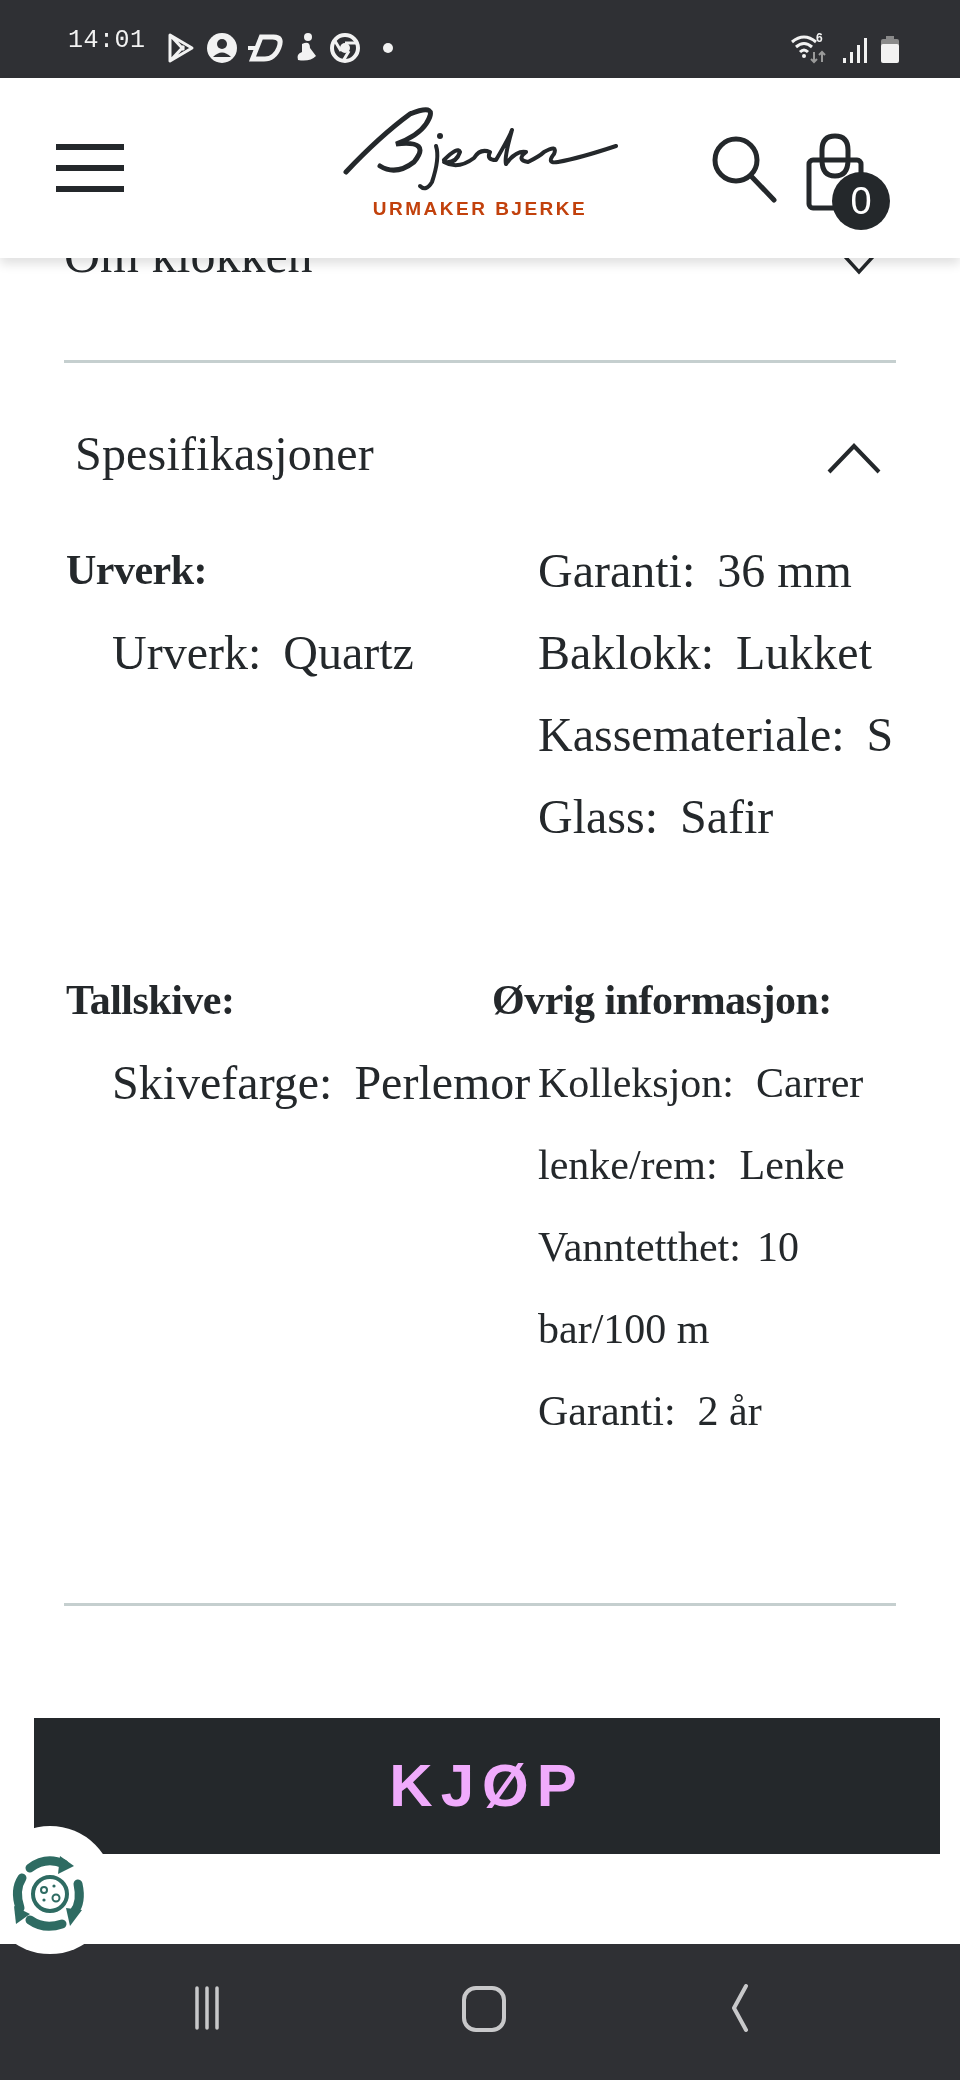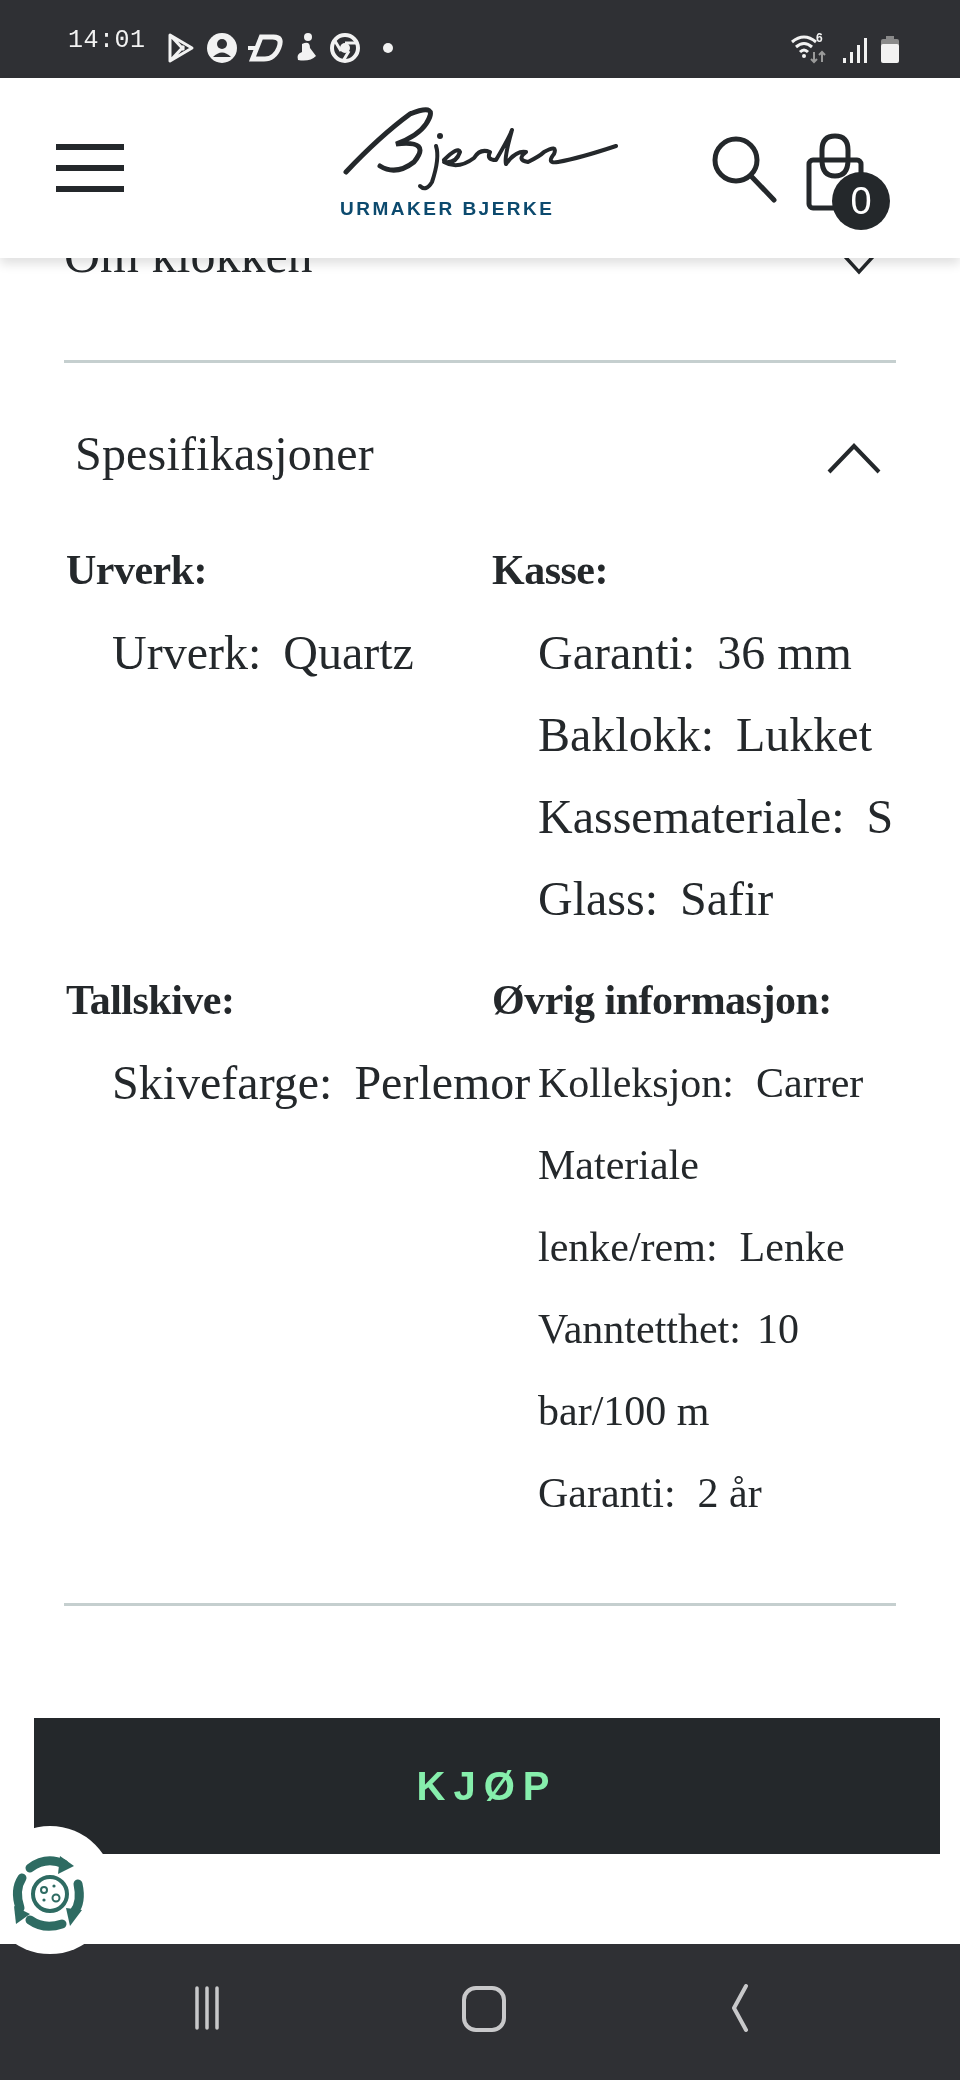--- a/index.html
+++ b/index.html
@@ -11,42 +11,42 @@
     .status-time { position: absolute; left: 68px; top: 26px; font-family: Liberation Mono, monospace; font-size: 25px; letter-spacing: 0.5px; }
     .status-icons-left { position: absolute; left: 166px; top: 32px; display: flex; align-items: center; gap: 10px; }
     .status-icons-right { position: absolute; right: 60px; top: 30px; display: flex; align-items: flex-end; gap: 12px; }
     .si { display: inline-block; }
 
     
     .header { position: absolute; left: 0; top: 78px; width: 960px; height: 180px; background: #ffffff; box-shadow: 0 6px 10px rgba(0,0,0,0.12); z-index: 5; }
     .menu-btn { position: absolute; left: 56px; top: 66px; width: 68px; height: 48px; cursor: pointer; }
     .menu-btn span { position: absolute; left: 0; width: 68px; height: 6px; background: #24282b; }
     .logo { position: absolute; left: 340px; top: 28px; width: 280px; height: 120px; }
-    .logo-sub { position: absolute; left: 0; top: 92px; width: 100%; text-align: left; font-family: "Liberation Sans", sans-serif; font-weight: bold; font-size: 19px; letter-spacing: 2.5px; color: #0c4a6e; }
+    .logo-sub { position: absolute; left: 0; top: 92px; width: 100%; text-align: center; font-family: "Liberation Sans", sans-serif; font-weight: bold; font-size: 19px; letter-spacing: 2.5px; color: #c2410c; }
     .search-btn { position: absolute; left: 710px; top: 56px; width: 70px; height: 70px; cursor: pointer; }
     .cart-btn { position: absolute; left: 806px; top: 54px; width: 84px; height: 90px; cursor: pointer; }
     .cart-badge { position: absolute; left: 26px; top: 40px; width: 58px; height: 58px; border-radius: 50%; background: #24282b; color: #ffffff; font-family: "Liberation Sans", sans-serif; font-size: 38px; line-height: 58px; text-align: center; }
 
     
     .content { position: absolute; left: 0; top: 0; width: 960px; }
     .acc-om { position: absolute; left: 64px; top: 226px; width: 832px; height: 60px; cursor: pointer; }
     .acc-om .acc-title { font-size: 50px; position: absolute; left: 0; top: 0; }
     .chev { position: absolute; right: 14px; }
     .divider { position: absolute; left: 64px; width: 832px; height: 3px; background: #c5cfcf; }
 
     .acc-spec { position: absolute; left: 64px; top: 418px; width: 832px; height: 80px; cursor: pointer; }
     .acc-spec .acc-title { font-size: 48px; position: absolute; left: 11px; top: 8px; letter-spacing: 0.2px; }
 
     .spec-col { position: absolute; width: 440px; }
     .spec-head { font-weight: bold; font-size: 42px; letter-spacing: -0.5px; height: 82px; line-height: 60px; white-space: nowrap; }
     .spec-row { font-size: 48px; height: 82px; line-height: 62px; padding-left: 46px; white-space: nowrap; }
     .spec-row .k { margin-right: 22px; }
     .clip-right { position: absolute; overflow: hidden; }
 
-    .buy-btn { position: absolute; left: 34px; top: 1718px; width: 906px; height: 136px; background: #24282b; color: #86efac; font-family: "Liberation Sans", sans-serif; font-weight: bold; font-size: 40px; letter-spacing: 8px; text-align: center; line-height: 136px; cursor: pointer; border: none; }
+    .buy-btn { position: absolute; left: 34px; top: 1718px; width: 906px; height: 136px; background: #24282b; color: #f0abfc; font-family: "Liberation Sans", sans-serif; font-weight: bold; font-size: 60px; letter-spacing: 8px; text-align: center; line-height: 136px; cursor: pointer; border: none; }
 
     .eco-badge { position: absolute; left: -14px; top: 1826px; width: 128px; height: 128px; border-radius: 50%; background: #ffffff; cursor: pointer; z-index: 3; }
 
     
     .nav-bar { position: absolute; left: 0; top: 1944px; width: 960px; height: 136px; background: #2f3034; }
     .nav-btn { position: absolute; top: 40px; width: 80px; height: 60px; cursor: pointer; }
   </style>
 </head>
 <body>
 
@@ -121,39 +121,37 @@
 
   <div class="spec-col" style="left:66px; top:540px;">
     <div class="spec-head">Urverk:</div>
     <div class="spec-row">
       <span class="k">Urverk:</span><span>Quartz</span>
     </div>
   </div>
 
   <div class="clip-right" style="left:492px; top:540px; width:404px; height:400px;">
     <div class="spec-col" style="left:0; top:0;">
-      <div class="spec-head">Kasse:</div>
       <div class="spec-row"><span class="k">Garanti:</span><span>36 mm</span></div>
       <div class="spec-row"><span class="k">Baklokk:</span><span>Lukket</span></div>
       <div class="spec-row"><span class="k">Kassemateriale:</span><span>S</span></div>
       <div class="spec-row"><span class="k">Glass:</span><span>Safir</span></div>
     </div>
   </div>
 
   <div class="spec-col" style="left:66px; top:970px; width:470px;">
     <div class="spec-head">Tallskive:</div>
     <div class="spec-row"><span class="k">Skivefarge:</span><span>Perlemor</span></div>
   </div>
 
   <div class="spec-col" style="left:492px; top:970px;">
     <div class="spec-head">Øvrig informasjon:</div>
   </div>
   <div class="clip-right" style="left:538px; top:1052px; width:358px; height:500px; background:#ffffff;">
     <div style="font-size:42px; line-height:82px; height:82px; white-space:nowrap; margin-top:-10px;"><span style="margin-right:22px">Kolleksjon:</span><span>Carrer</span></div>
-    <div style="font-size:42px; line-height:82px; height:82px; white-space:nowrap;">Materiale</div>
     <div style="font-size:42px; line-height:82px; height:82px; white-space:nowrap;"><span style="margin-right:22px">lenke/rem:</span><span>Lenke</span></div>
     <div style="font-size:42px; line-height:82px; height:82px; white-space:nowrap;"><span style="margin-right:16px">Vanntetthet:</span><span>10</span></div>
     <div style="font-size:42px; line-height:82px; height:82px; white-space:nowrap;">bar/100 m</div>
     <div style="font-size:42px; line-height:82px; height:82px; white-space:nowrap;"><span style="margin-right:22px">Garanti:</span><span>2 år</span></div>
   </div>
 
   <div class="divider" style="top:1603px"></div>
 </div>
 
 <div class="header">

